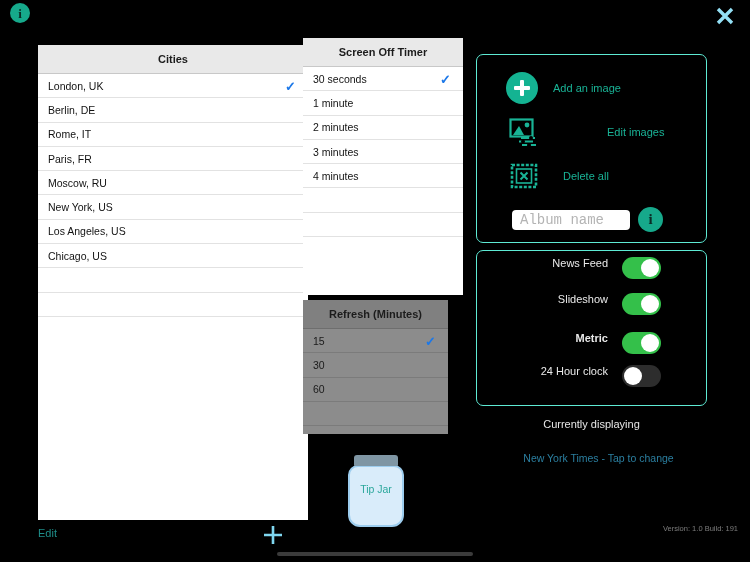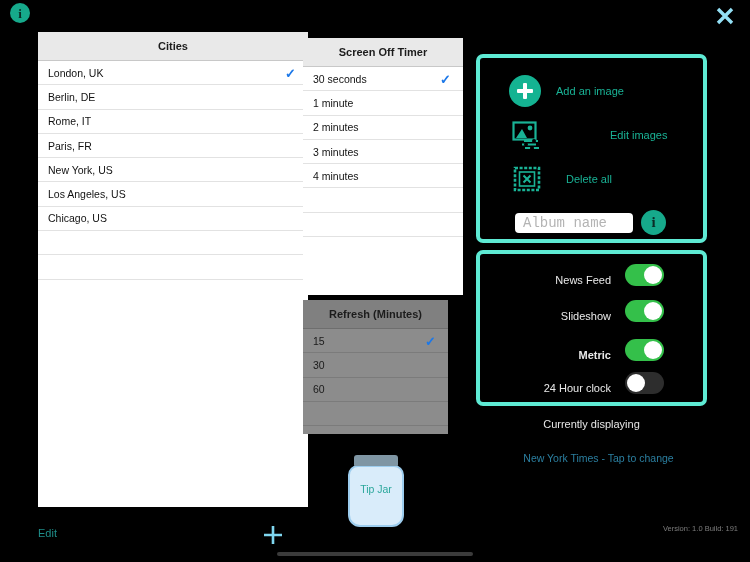--- a/index.html
+++ b/index.html
@@ -87,21 +87,21 @@
     right: 12px;
     top: 50%;
     transform: translateY(-50%);
     color: #1c78e8;
     font-size: 13px;
     font-weight: bold;
     line-height: 1;
   }
 
   
-  #cities-panel { left: 38px; top: 32px; width: 270px; height: 475px; }
+  #cities-panel { left: 38px; top: 45px; width: 270px; height: 475px; }
 
   
   #timer-panel { left: 303px; top: 38px; width: 160px; height: 257px; }
 
   
   #refresh-panel { left: 303px; top: 300px; width: 145px; height: 134px; }
 
   
   #edit-link {
     position: absolute;
@@ -142,21 +142,21 @@
     left: 0; right: 0; top: 28px;
     text-align: center;
     color: #2aa79b;
     font-size: 10.5px;
   }
 
   
   .card {
     position: absolute;
     background: #000000;
-    border: 4px solid #5eead4;
+    border: 1px solid #5eead4;
     border-radius: 7px;
   }
   #images-card { left: 476px; top: 54px; width: 231px; height: 189px; }
   #toggles-card { left: 476px; top: 250px; width: 231px; height: 156px; }
 
   .img-row {
     position: absolute;
     display: flex;
     align-items: center;
     cursor: pointer;
@@ -214,21 +214,21 @@
     width: 25px; height: 25px;
     font-size: 15px;
   }
 
   
   .toggle-row {
     position: absolute;
     left: 0; right: 0;
     height: 26px;
     display: flex;
-    align-items: flex-end;
+    align-items: flex-start;
   }
   .toggle-row .t-label {
     width: 145px;
     text-align: right;
     color: #e9e9e9;
     font-size: 11px;
     padding-right: 14px;
   }
   .switch {
     width: 39px; height: 22px;
@@ -313,20 +313,23 @@
           <span class="check">✓</span>
         </div>
         <div class="row">
           <span>Berlin, DE</span>
         </div>
         <div class="row">
           <span>Rome, IT</span>
         </div>
         <div class="row">
           <span>Paris, FR</span>
+        </div>
+        <div class="row">
+          <span>Moscow, RU</span>
         </div>
         <div class="row">
           <span>New York, US</span>
         </div>
         <div class="row">
           <span>Los Angeles, US</span>
         </div>
         <div class="row">
           <span>Chicago, US</span>
         </div>

